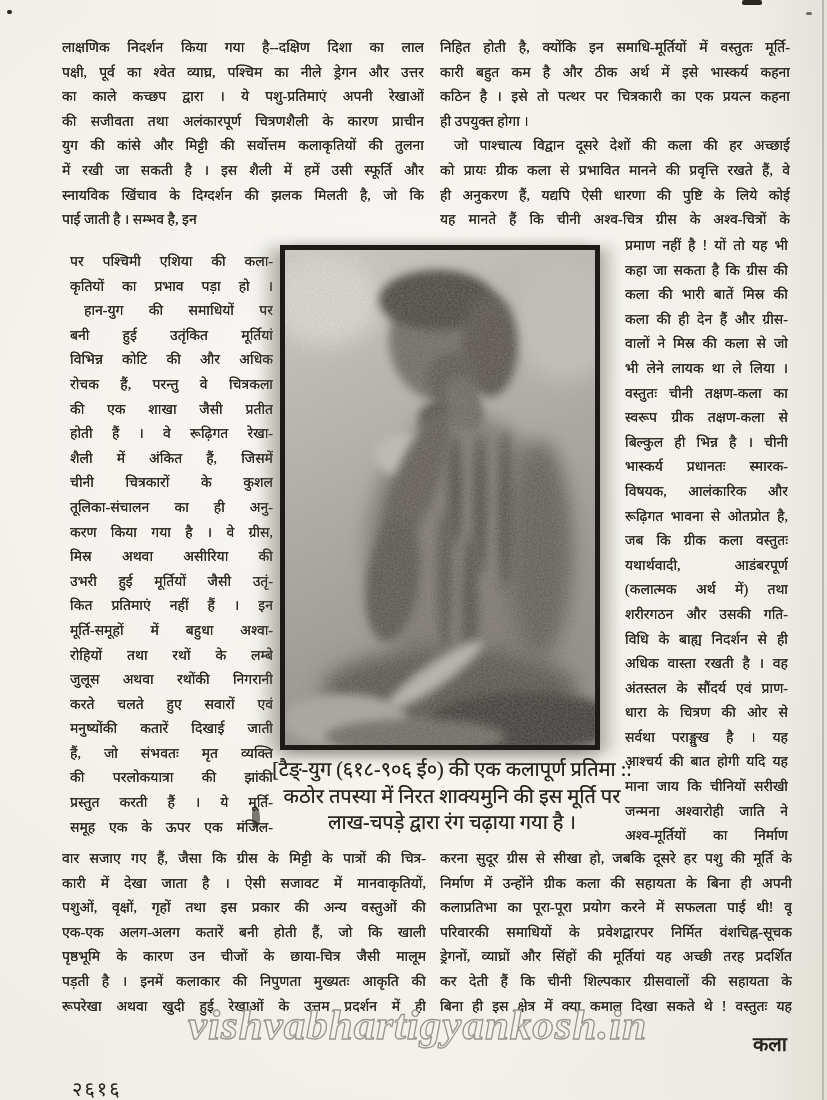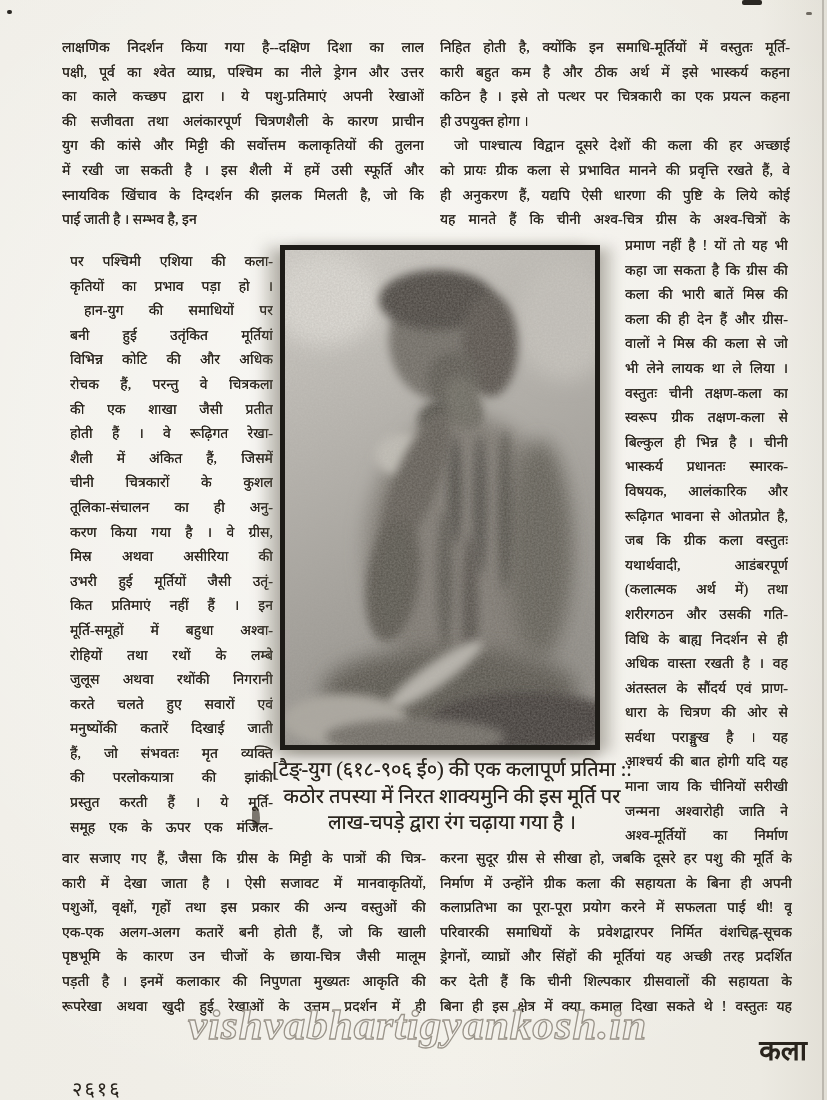--- a/index.html
+++ b/index.html
@@ -34,21 +34,21 @@
   }
   #photo-frame svg{display:block;width:100%;height:100%;}
 
   #figure-caption{
     position:absolute;left:237px;top:756px;width:430px;
     font-size:20px;font-weight:500;line-height:26.5px;color:#2b261f;
     text-shadow:0 0 .4px rgba(40,33,25,.8);
   }
 
   #page-number{position:absolute;left:72px;top:1075px;font-size:20px;letter-spacing:2px;}
-  #section-label{position:absolute;right:20px;top:1030px;font-size:28px;font-weight:600;}
+  #section-label{position:absolute;right:40px;top:1030px;font-size:20px;font-weight:600;}
   #watermark{
     position:absolute;left:188px;top:1000px;width:445px;text-align:center;
     font-size:43px;font-style:italic;font-weight:700;letter-spacing:1px;
     color:rgba(250,249,244,.25);
     -webkit-text-stroke:1.3px #9a948a;
     text-shadow:none;white-space:nowrap;
   }
 
   .artifact{position:absolute;background:#2a2723;border-radius:2px;}
   #art-edge-right{left:822px;top:0;width:2px;height:1100px;background:#bcb8af;border-radius:0;}

